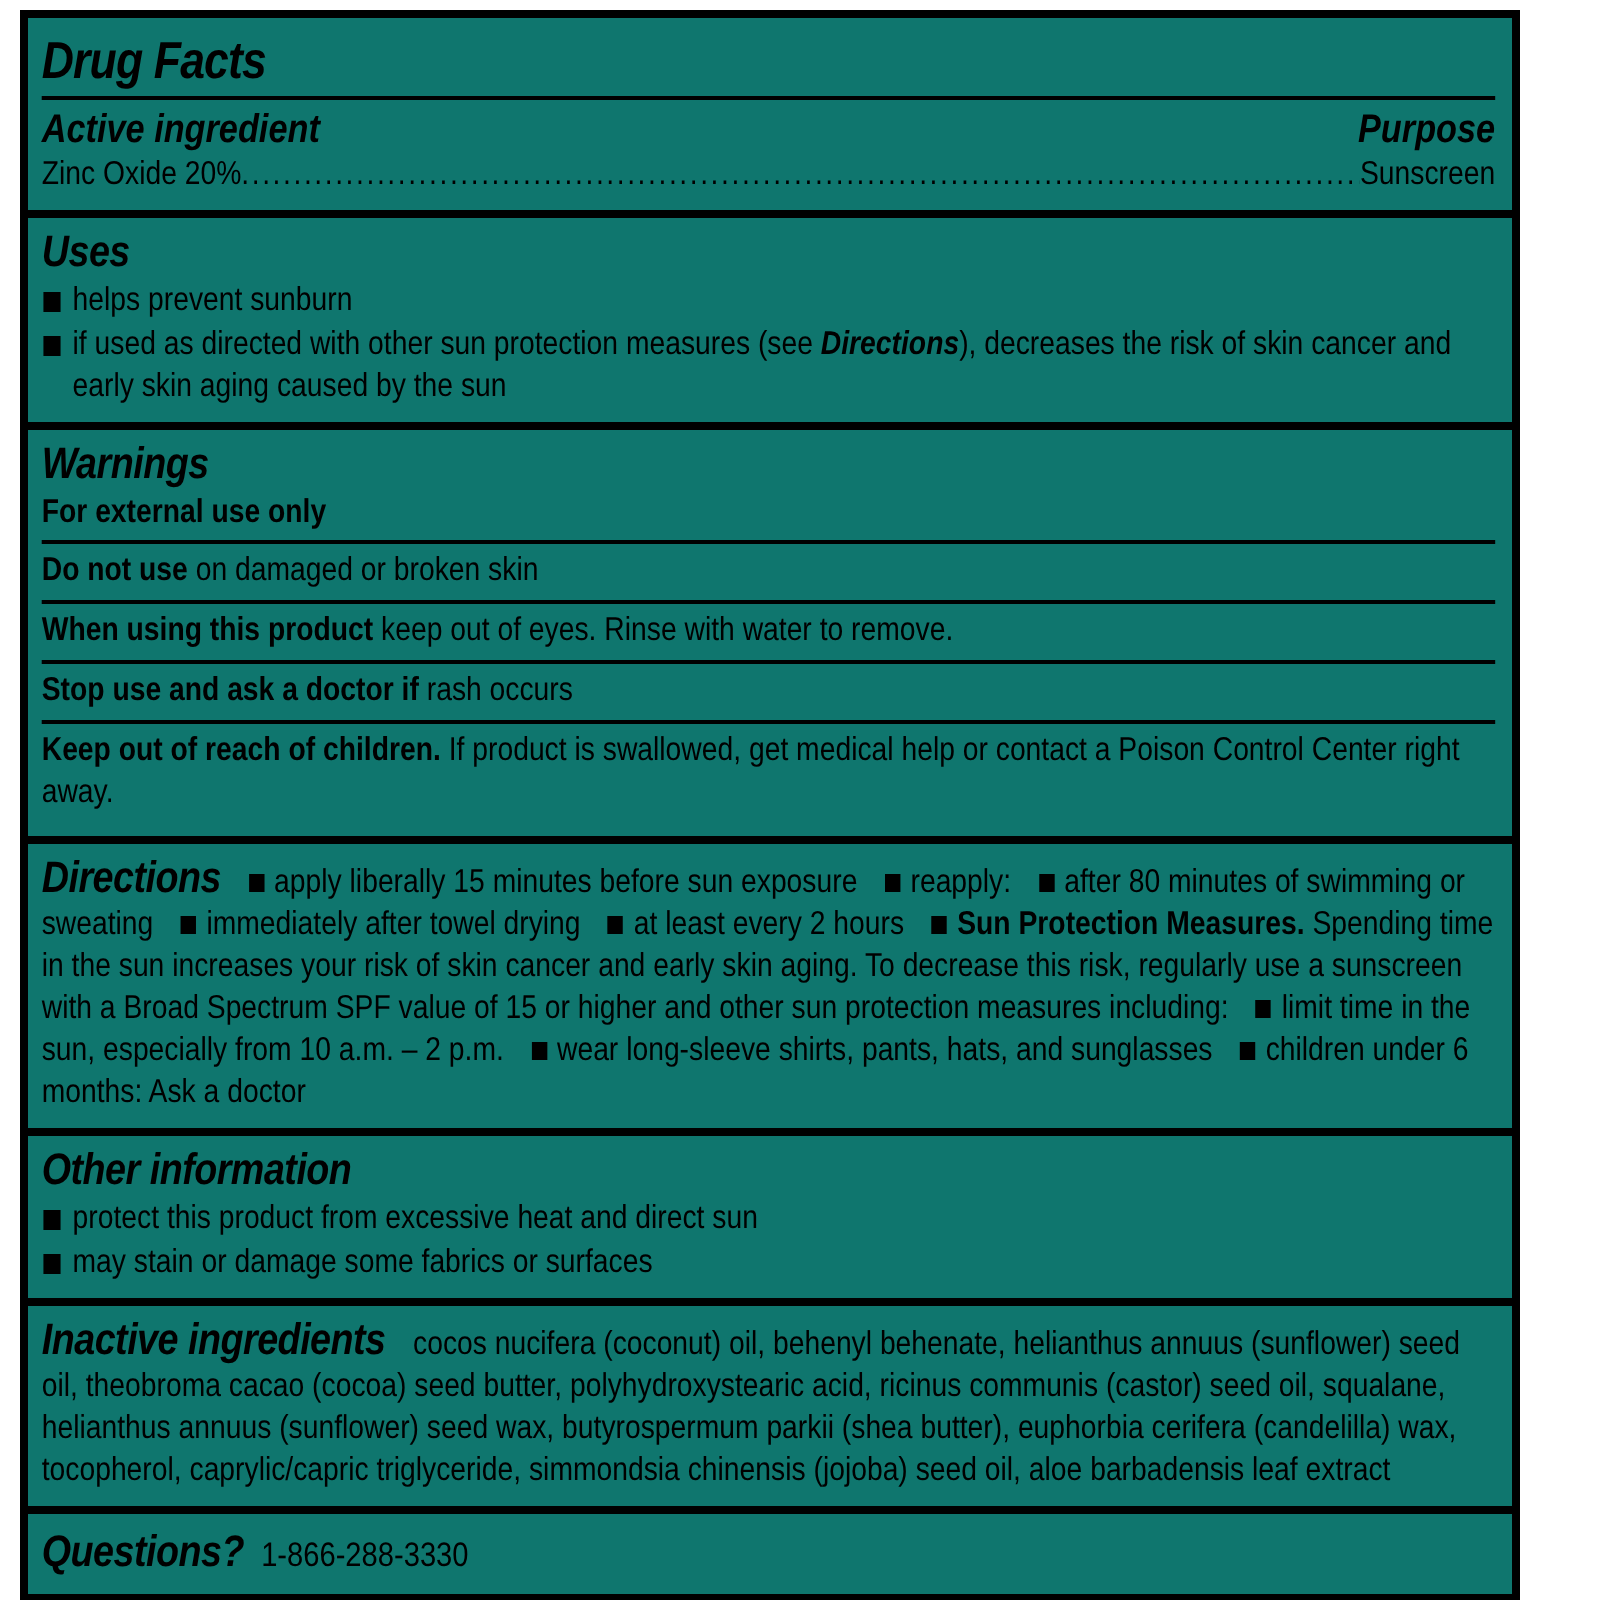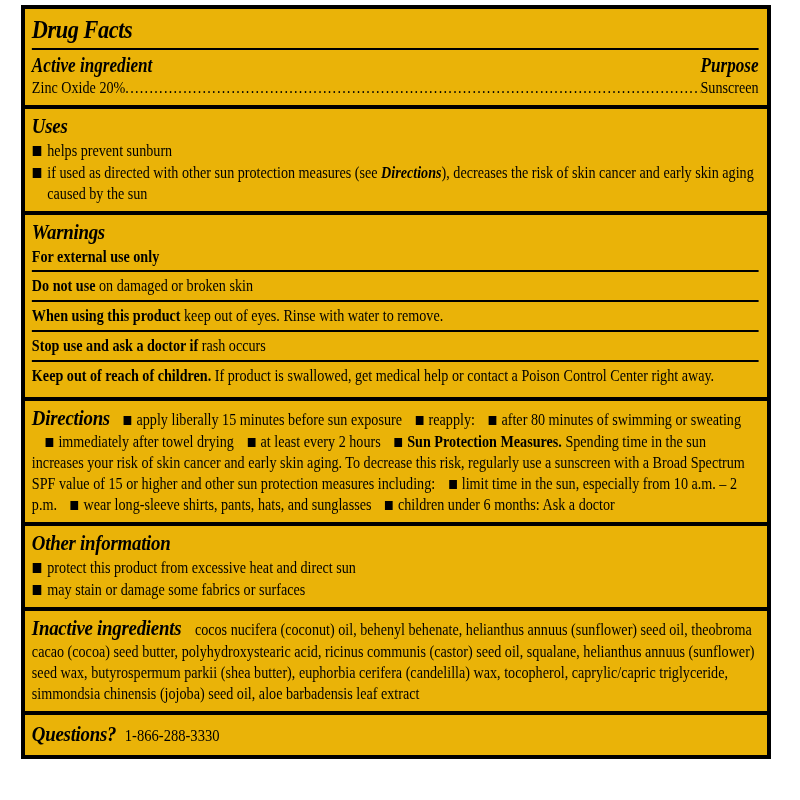--- a/index.html
+++ b/index.html
@@ -2,22 +2,22 @@
 <html><head>
 <meta charset="utf-8">
 <style>
   html,body { margin:0; padding:0; }
   body {
     width:800px; height:800px; background:#ffffff;
     font-family:"Liberation Sans", sans-serif; color:#000;
     position:relative; overflow:hidden;
   }
   .panel {
-    position:absolute; left:21px; top:5px; width:742px;
-    border:4px solid #000; background:#eab308; box-sizing:content-box;font-family:Liberation Serif, serif;
+    position:absolute; left:10px; top:5px; width:742px;
+    border:4px solid #000; background:#0f766e; box-sizing:content-box;
   }
   
   .squeeze {
     width:866px; transform:scaleX(0.857); transform-origin:0 0;
     font-size:16.5px; line-height:21px;
   }
   .sec { border-top:4px solid #000; padding:3px 10px 7px 8px; }
   .sec.first { border-top:none; padding-top:6px; }
   .h1 { margin:0; font-style:italic; font-weight:bold; font-size:26px; line-height:30px; letter-spacing:-0.5px; }
   .h2 { margin:0; font-style:italic; font-weight:bold; font-size:22px; line-height:27px; letter-spacing:-0.3px; display:block; }

